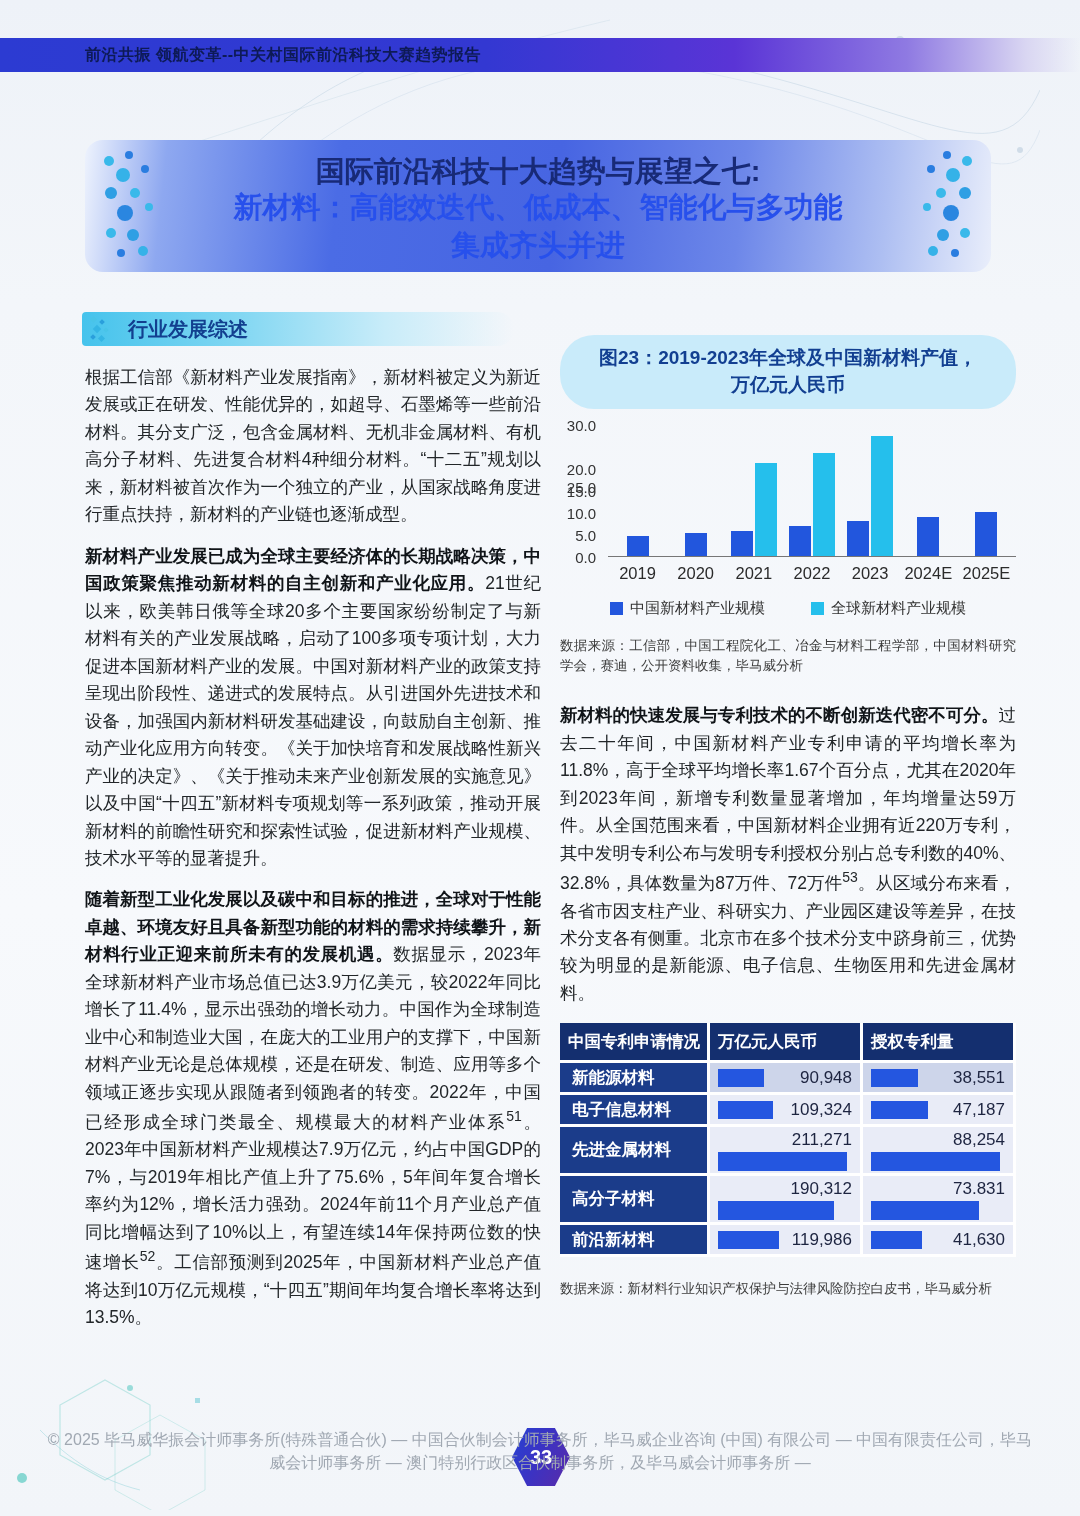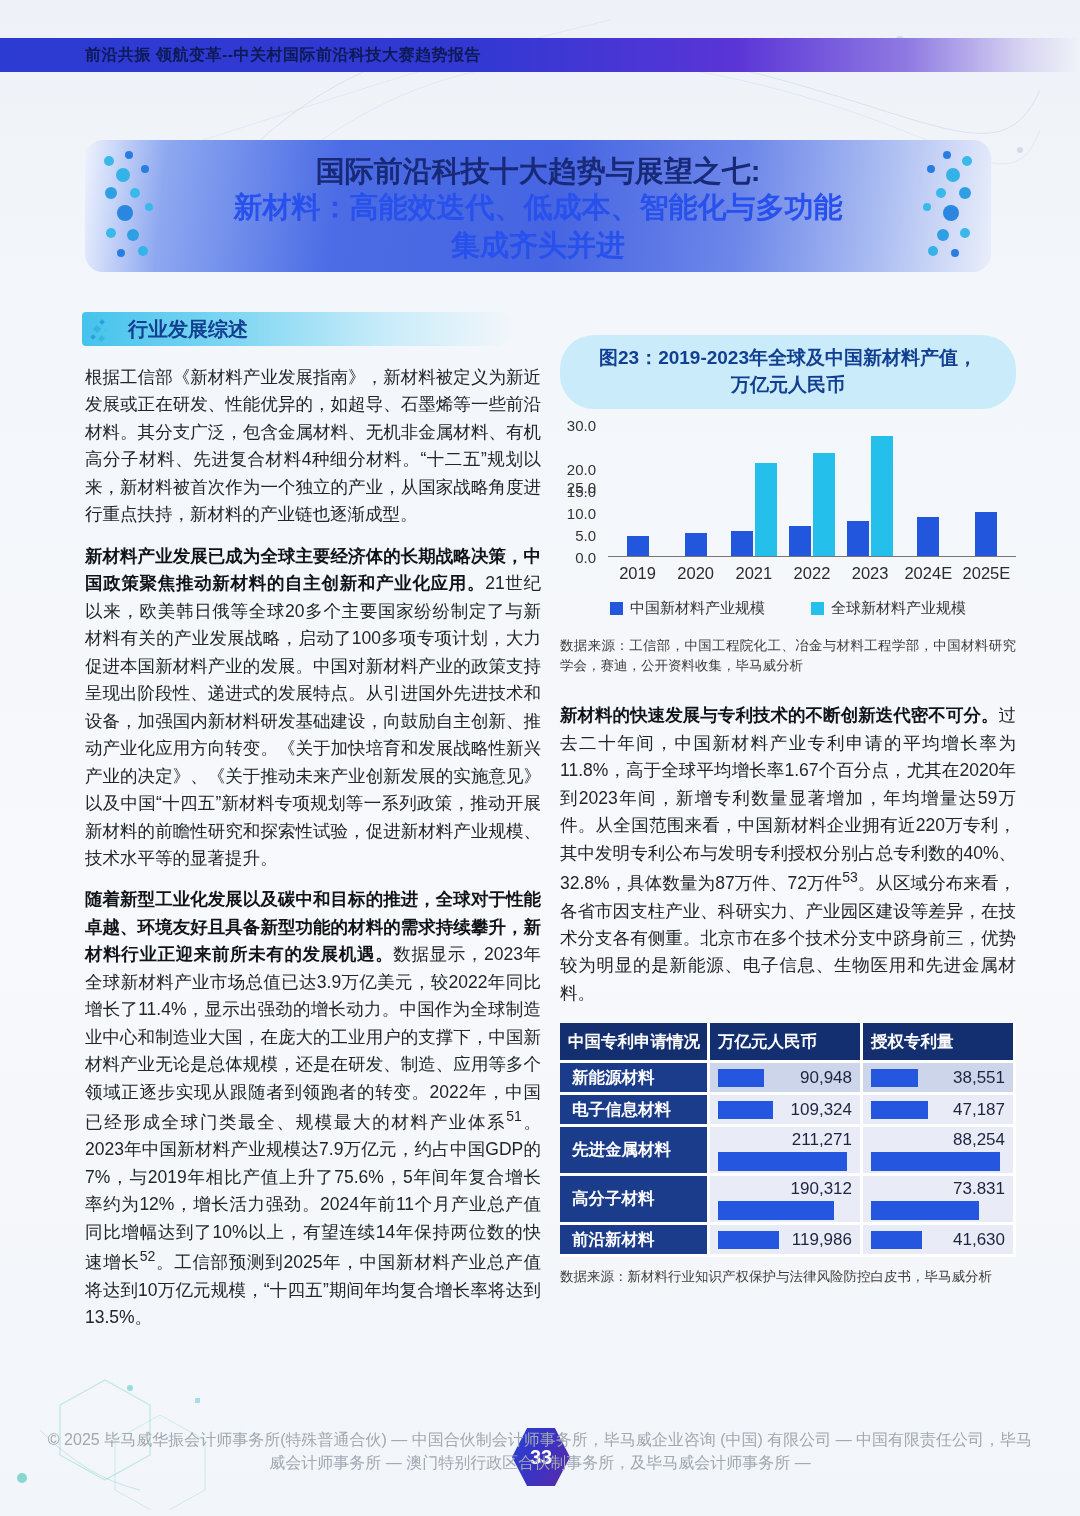--- a/index.html
+++ b/index.html
@@ -350,21 +350,21 @@
             <div class="dcell">
               <div class="cell-inline">
                 <div class="tbar" style="width: 37.7365%; background: rgb(36, 86, 224);"></div>
                 <span class="num">41,630</span>
               </div>
             </div>
           </div>
         </div>
     </div>
 
-    <div class="source" style="margin-top:10px;">数据来源：新材料行业知识产权保护与法律风险防控白皮书，毕马威分析</div>
+    <div class="source" style="margin-top:22px;">数据来源：新材料行业知识产权保护与法律风险防控白皮书，毕马威分析</div>
   </div>
 
   <div class="hexagon">
     <span>33</span>
   </div>
   <div class="copyright">
     <div>© 2025 毕马威华振会计师事务所(特殊普通合伙) — 中国合伙制会计师事务所，毕马威企业咨询 (中国) 有限公司 — 中国有限责任公司，毕马威会计师事务所 — 澳门特别行政区合伙制事务所，及毕马威会计师事务所 —</div>
 
   </div>
 

